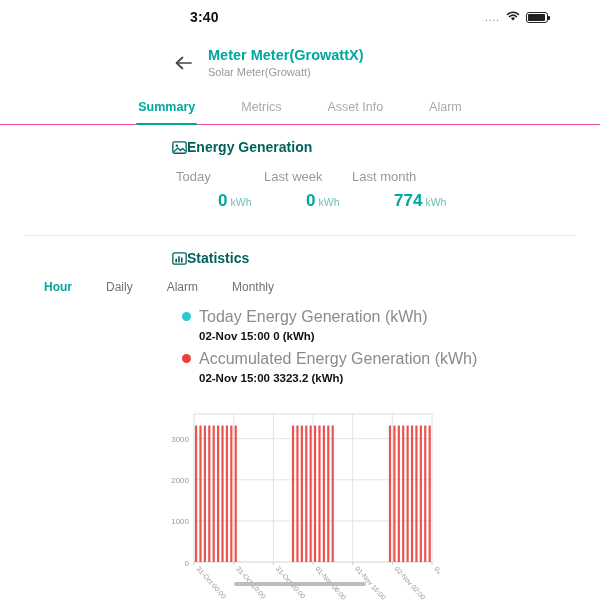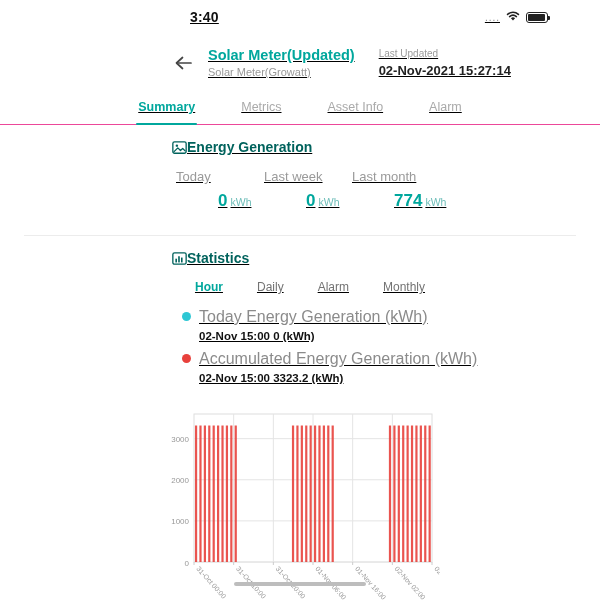--- a/index.html
+++ b/index.html
@@ -12,21 +12,20 @@
     background: #ffffff;
     font-family: "Liberation Sans", sans-serif;
     overflow: hidden;
   }
   .phone {
     position: relative;
     width: 600px;
     height: 600px;
     background: #ffffff;
     box-sizing: border-box;
-    text-decoration: underline;
   }
   
   .statusbar {
     height: 34px;
     display: flex;
     align-items: center;
     justify-content: space-between;
     padding: 0 32px 0 30px;
     box-sizing: border-box;
   }
@@ -207,21 +206,20 @@
 
   .divider {
     height: 1px;
     background: #ececec;
     margin: 16px 24px 0 24px;
   }
 
   
   .period-tabs {
     display: flex;
-    justify-content: center;
     gap: 34px;
     margin-top: 14px;
     padding-left: 20px;
   }
   .ptab {
     font-size: 12px;
     color: #737373;
     cursor: pointer;
   }
   .ptab.active {
@@ -301,26 +299,22 @@
   </div>
 
   <div class="header">
     <div class="back-btn">
       <svg width="20" height="16" viewBox="0 0 20 16">
         <path d="M8.5 2.5 L2.5 8 L8.5 13.5" fill="none" stroke="#444" stroke-width="1.7" stroke-linecap="round" stroke-linejoin="round"></path>
         <path d="M2.8 8 H17" fill="none" stroke="#444" stroke-width="1.7" stroke-linecap="round"></path>
       </svg>
     </div>
     <div class="title-block">
-      <div class="title-main">Solar Meter(Updated)</div>
+      <div class="title-main">Meter Meter(GrowattX)</div>
       <div class="title-sub">Solar Meter(Growatt)</div>
-    </div>
-    <div class="updated-block">
-      <div class="updated-label">Last Updated</div>
-      <div class="updated-value">02-Nov-2021 15:27:14</div>
     </div>
   </div>
 
   <div class="tabs">
     <div class="tab active">Summary</div>
     <div class="tab">Metrics</div>
     <div class="tab">Asset Info</div>
     <div class="tab">Alarm</div>
   </div>
 

